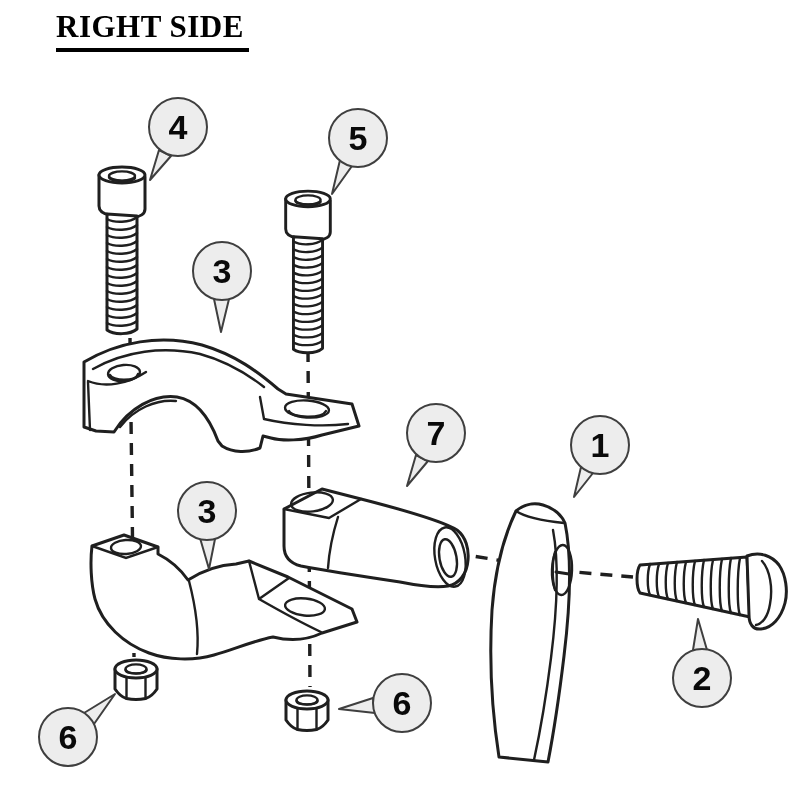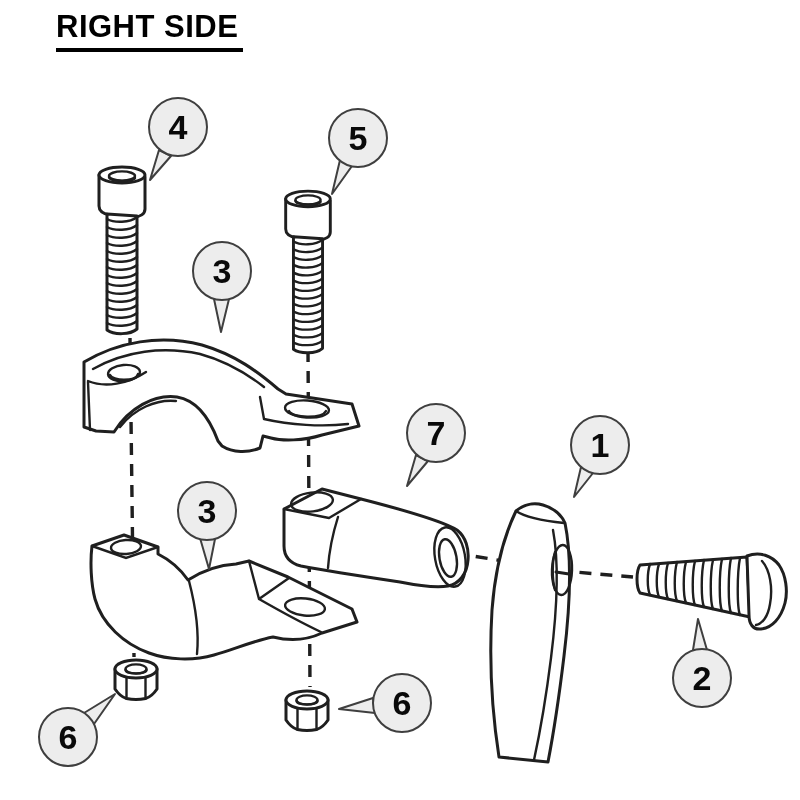--- a/index.html
+++ b/index.html
@@ -7,20 +7,21 @@
     position:relative;width:800px;height:800px;background:#ffffff;
     font-family:"Liberation Sans",sans-serif;overflow:hidden;
   }
   .title{
     position:absolute;left:56px;top:9px;
     font-size:31px;font-weight:bold;color:#000;
     letter-spacing:0.5px;
     border-bottom:4px solid #000;
     padding:0 5px 3px 0;
     display:inline-block;
+    font-family:Liberation Serif, serif;
   }
   svg.diagram{position:absolute;left:0;top:0;}
   .ln   {fill:none;stroke:#1f1f1f;stroke-width:3;stroke-linecap:round;stroke-linejoin:round;}
   .lnf  {fill:#ffffff;stroke:#1f1f1f;stroke-width:3;stroke-linejoin:round;}
   .thin {fill:none;stroke:#1f1f1f;stroke-width:2.4;stroke-linecap:round;}
   .dash {fill:none;stroke:#1f1f1f;stroke-width:3.4;stroke-dasharray:12 9;}
   .balloon-tail{stroke:#3f3f3f;stroke-width:2;stroke-linejoin:round;}
   .balloon-circle{stroke:#3f3f3f;stroke-width:2;}
   .callout-text{font:700 34px "Liberation Sans",sans-serif;fill:#0a0a0a;}
 </style>

